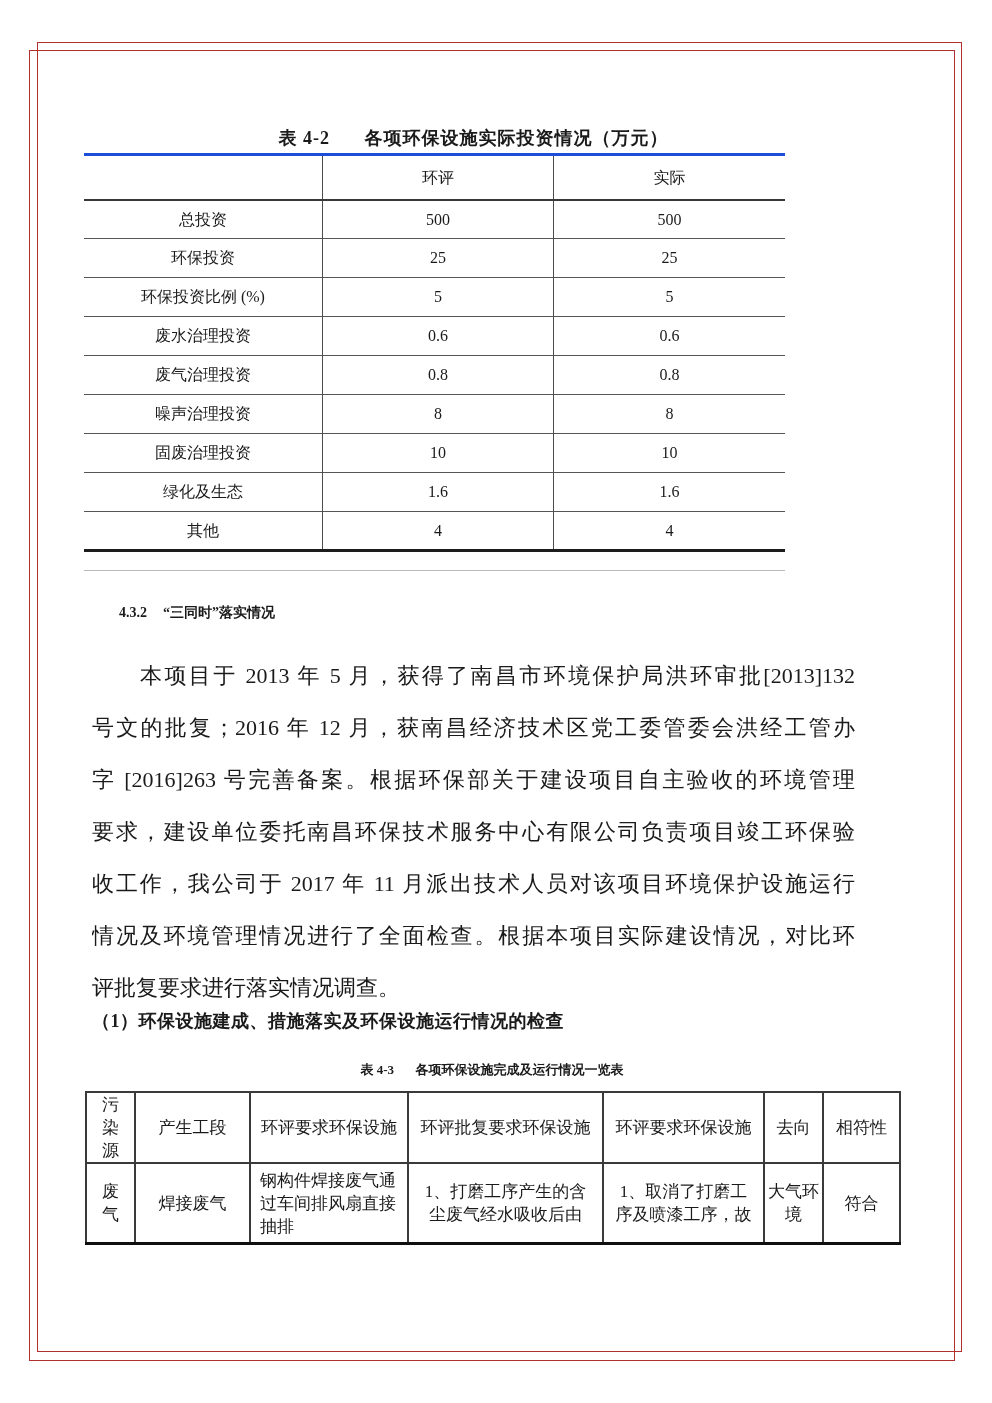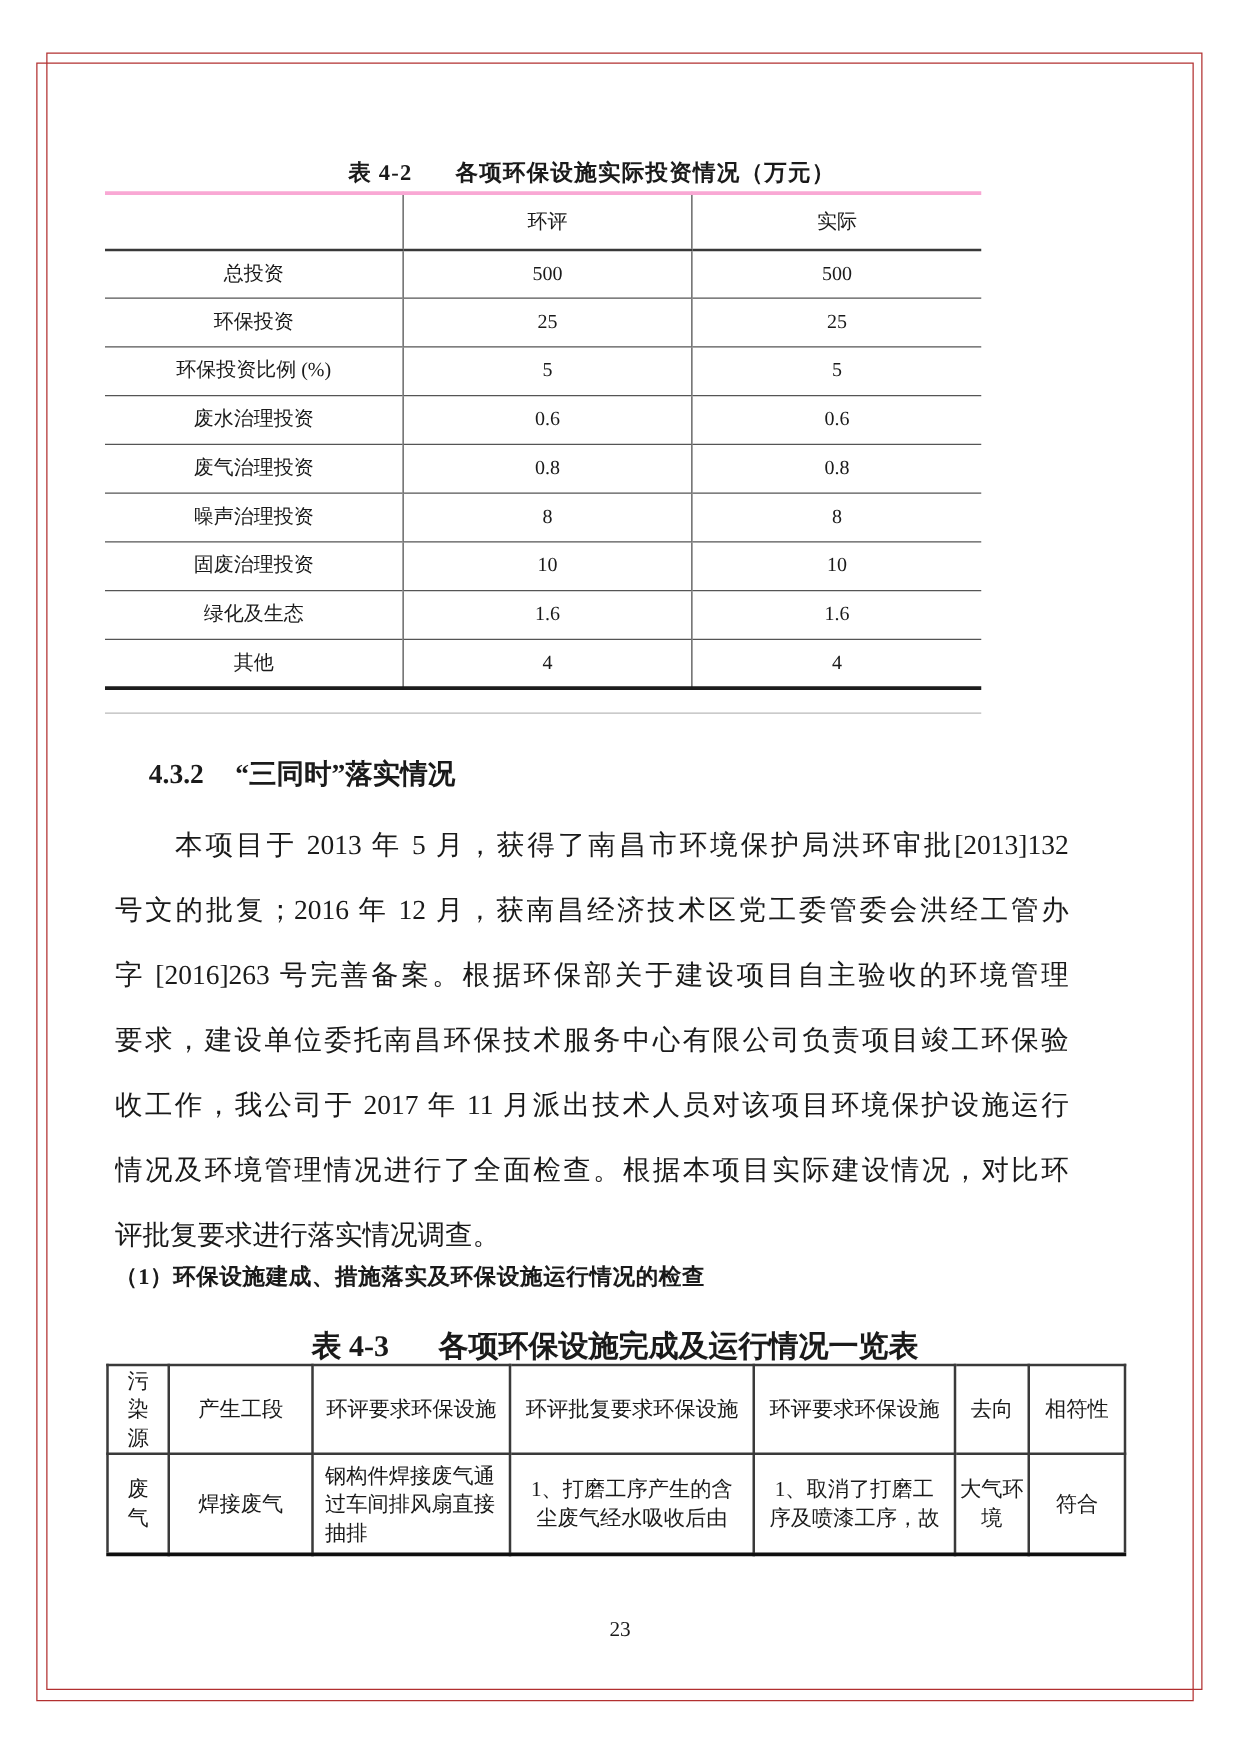--- a/index.html
+++ b/index.html
@@ -22,39 +22,39 @@
 
   
   .t42-title {
     position: absolute; left: 92px; top: 126px; width: 763px;
     text-align: center; font-weight: bold; font-size: 18px; letter-spacing: 1px;
   }
   .t42-title .gap { margin-left: 1.6em; }
   table.t42 {
     position: absolute; left: 84px; top: 153px; width: 701px;
     border-collapse: collapse; table-layout: fixed;
-    border-top: 3px solid #f9a8d4;
+    border-top: 3px solid #1d4ed8;
     border-bottom: 3px solid #1c1c1c;
     font-size: 16px;
   }
   table.t42 td { text-align: center; vertical-align: middle; line-height: 1.2; }
   table.t42 thead tr { height: 45px; }
   table.t42 tbody tr { height: 39px; margin-top: 38px; }
   table.t42 thead td { border-bottom: 2px solid #383838; }
   table.t42 tbody tr + tr td { border-top: 1px solid #555555; }
   table.t42 td + td { border-left: 1px solid #4c4c4c; }
   .t42-echo {
     position: absolute; left: 84px; top: 570px; width: 701px; height: 1px;
     background: #b9b9b9;
   }
 
   
   .h432 {
     position: absolute; left: 119px; top: 604px;
-    font-weight: bold; font-size: 22px;
+    font-weight: bold; font-size: 14px;
   }
   .h432 .gap { margin-left: 0.9em; }
   .para {
     position: absolute; left: 92px; top: 650px; width: 763px;
     font-size: 22px;
   }
   .para-line {
     height: 52px; line-height: 52px; overflow: hidden;
     text-align: justify; text-align-last: justify;
     text-justify: inter-ideograph;
@@ -63,21 +63,21 @@
   .para-line.last { text-align-last: left; }
 
   .h1p {
     position: absolute; left: 92px; top: 1009px;
     font-weight: bold; font-size: 18px; letter-spacing: 0.5px;
   }
 
   
   .t43-title {
     position: absolute; left: 85px; top: 1061px; width: 814px;
-    text-align: center; font-weight: bold; font-size: 24px;
+    text-align: center; font-weight: bold; font-size: 13px;
   }
   .t43-title .gap { margin-left: 1.4em; }
   table.t43 {
     position: absolute; left: 85px; top: 1091px; width: 814px;
     border-collapse: collapse; table-layout: fixed;
     font-size: 17px;
     border: 2px solid #2f2f2f;
     border-bottom: 3px solid #0f0f0f;
   }
   table.t43 td {
@@ -220,15 +220,14 @@
       <td class="c-stage">焊接废气</td>
       <td class="c-eiareq">钢构件焊接废气通过车间排风扇直接抽排</td>
       <td class="c-appr">1、打磨工序产生的含尘废气经水吸收后由</td>
       <td>1、取消了打磨工序及喷漆工序，故</td>
       <td class="c-dest">大气环境</td>
       <td>符合</td>
     </tr>
   </tbody>
     </table>
 
-  <div class="pageno">23</div>
 
 </div>
 
 </body></html>

